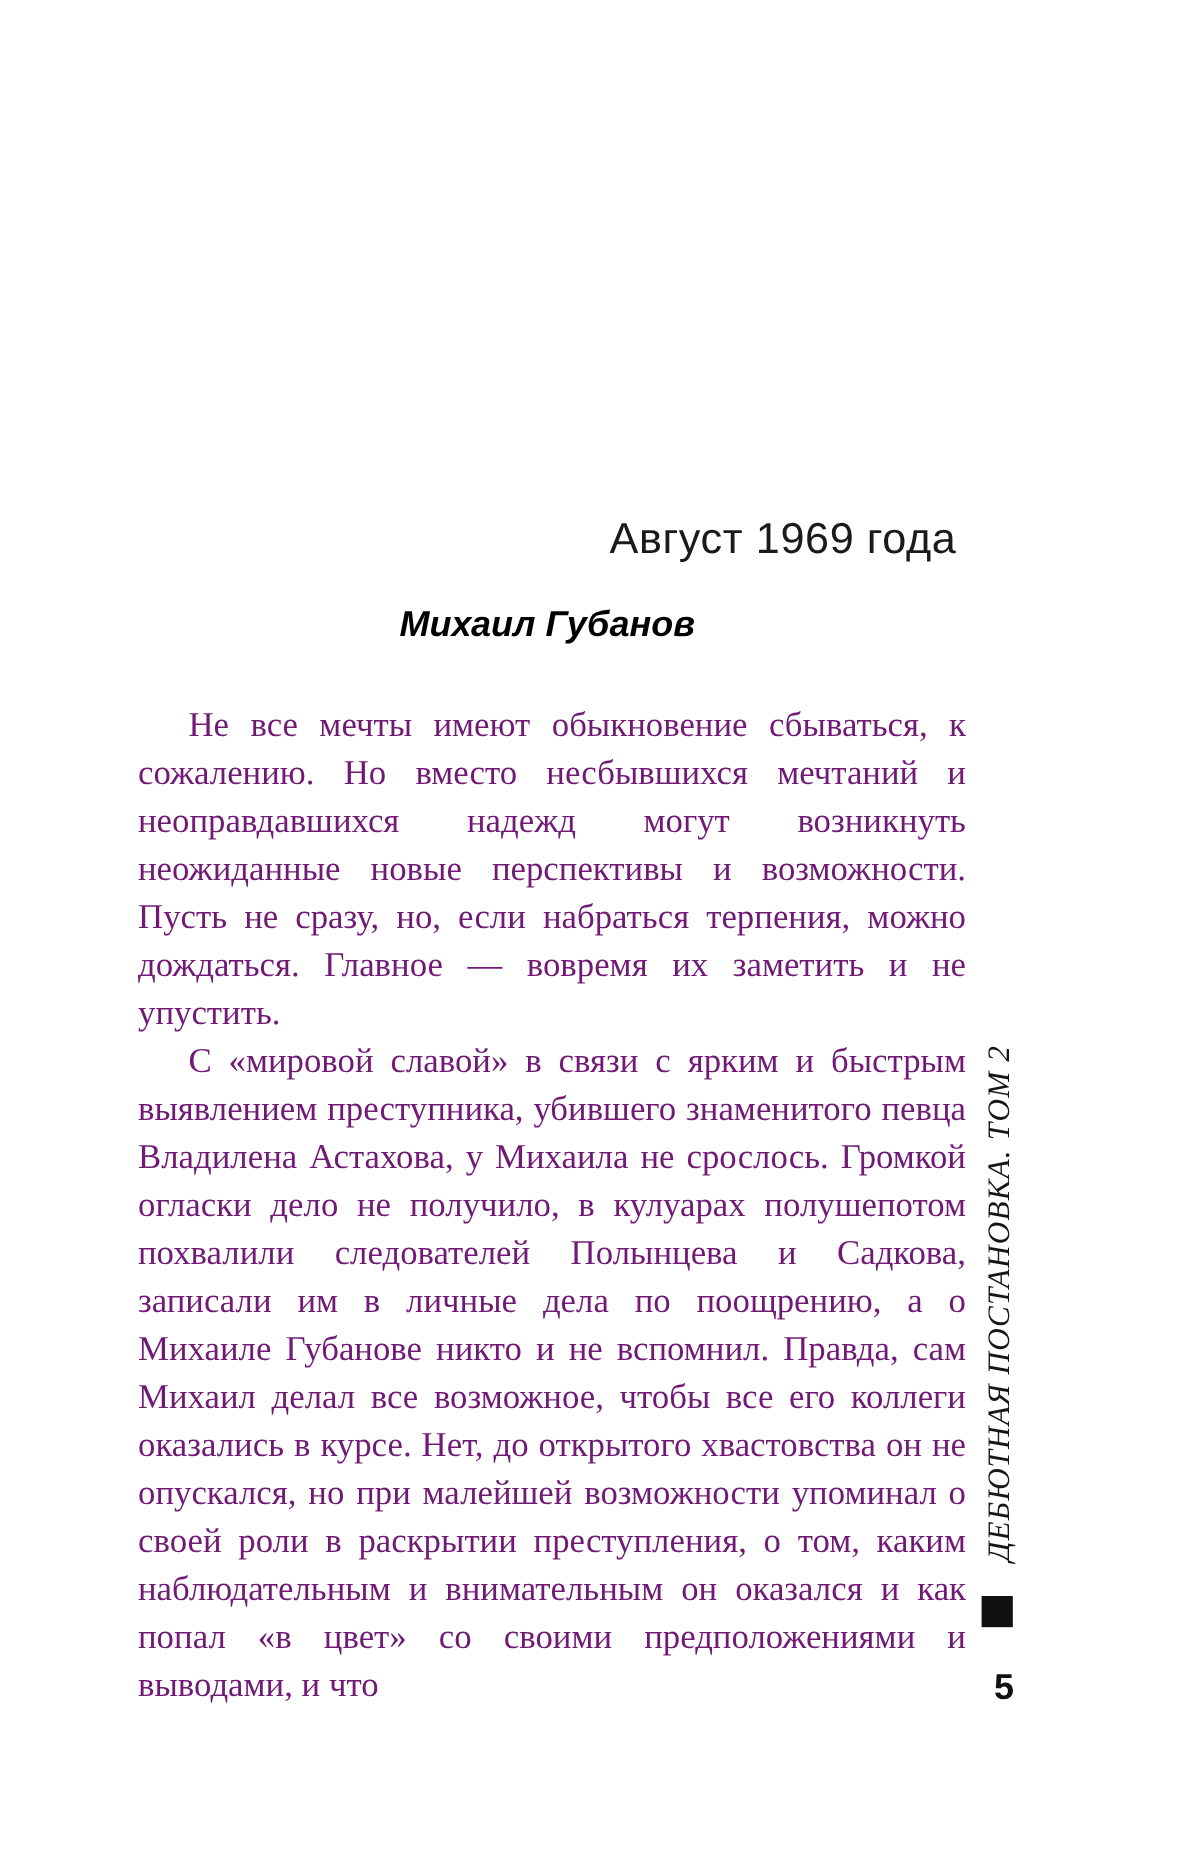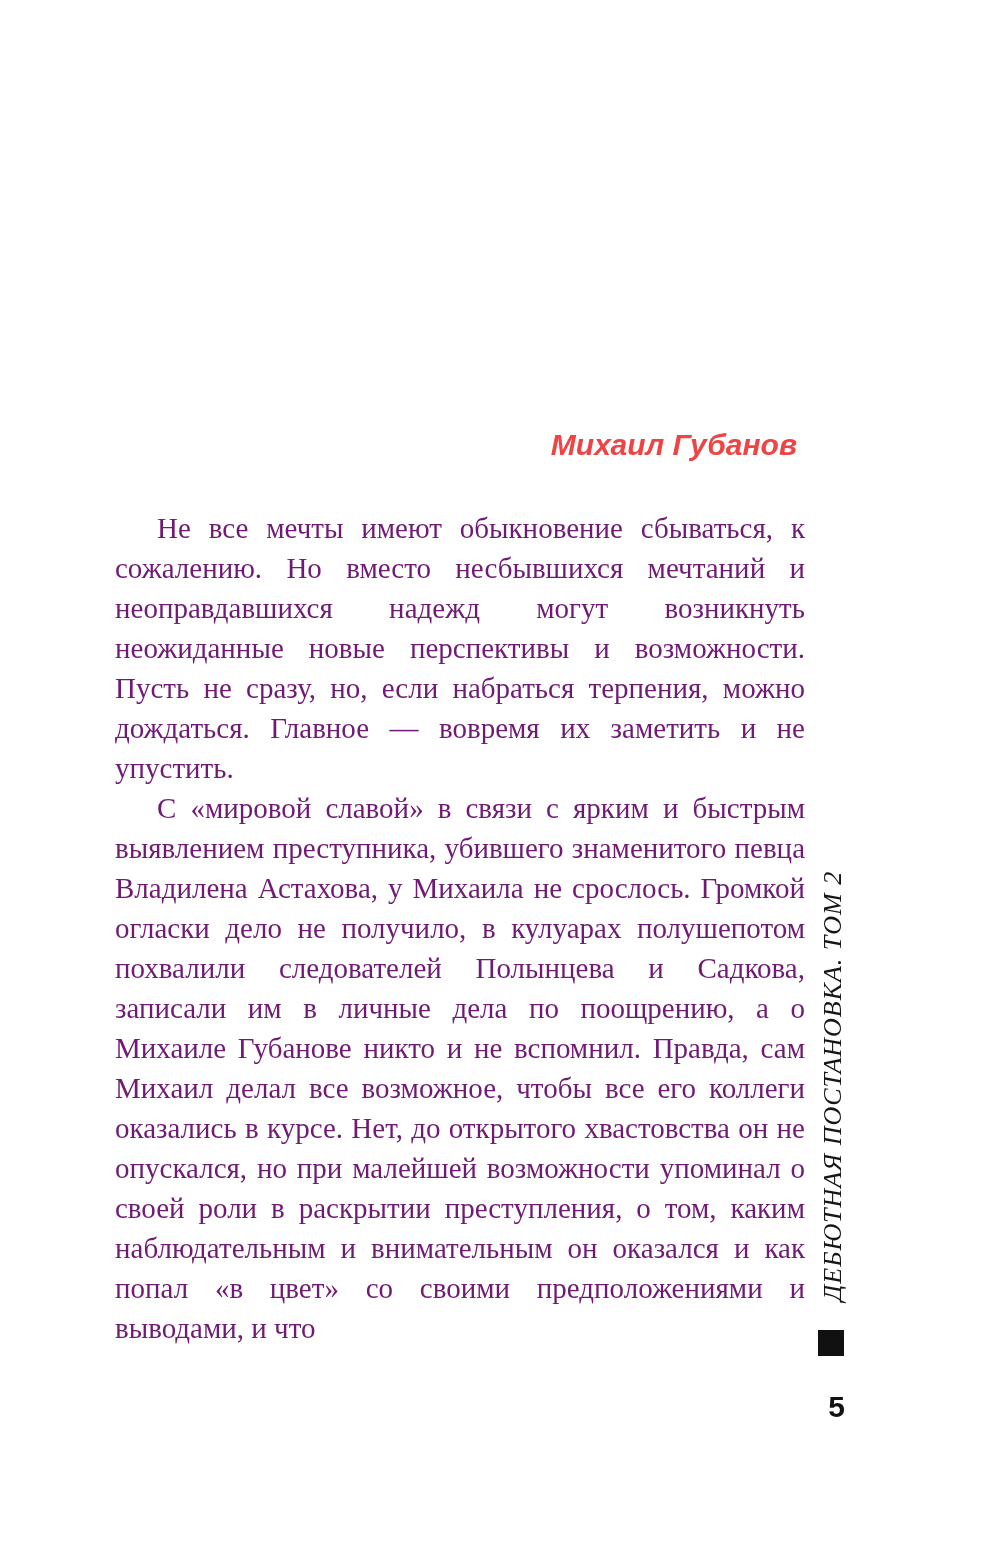--- a/index.html
+++ b/index.html
@@ -34,24 +34,24 @@
     padding-right: 8px;
     letter-spacing: 0.5px;
     margin: 0 0 34px 0;
     color: #1a1a1a;
   }
   .author-heading {
     font-family: "Liberation Sans", sans-serif;
     font-size: 30px;
     font-weight: 700;
     font-style: italic;
-    text-align: right;
+    text-align: center;
     padding-right: 8px;
     margin: 0 0 46px 0;
-    color: #ef4444;
+    color: #000000;
   }
   .body-paragraph {
     font-family: "Liberation Serif", serif;
     font-size: 29px;
     line-height: 40px;
     text-align: justify;
     text-indent: 42px;
     margin: 0;
     color: #701a75;
   }
@@ -87,20 +87,21 @@
     font-weight: 700;
     color: #111111;
   }
 </style>
 </head>
 <body>
 
 <div class="scan-page">
 
   <div class="text-column">
+    <h1 class="chapter-heading">Август 1969 года</h1>
 
     <h2 class="author-heading">Михаил Губанов</h2>
 
     <p class="body-paragraph">Не все мечты имеют обыкновение сбываться, к сожалению. Но вместо несбывшихся мечтаний и неоправдавшихся надежд могут возникнуть неожиданные новые перспективы и возможности. Пусть не сразу, но, если набраться терпения, можно дождаться. Главное — вовремя их заметить и не упустить.</p>
 
     <p class="body-paragraph">С «мировой славой» в связи с ярким и быстрым выявлением преступника, убившего знаменитого певца Владилена Астахова, у Михаила не срослось. Громкой огласки дело не получило, в кулуарах полушепотом похвалили следователей Полынцева и Садкова, записали им в личные дела по поощрению, а о Михаиле Губанове никто и не вспомнил. Правда, сам Михаил делал все возможное, чтобы все его коллеги оказались в курсе. Нет, до открытого хвастовства он не опускался, но при малейшей возможности упоминал о своей роли в раскрытии преступления, о том, каким наблюдательным и внимательным он оказался и как попал «в цвет» со своими предположениями и выводами, и что</p>
   </div>
 
   <div class="sidebar-title">ДЕБЮТНАЯ ПОСТАНОВКА. ТОМ 2</div>
 

